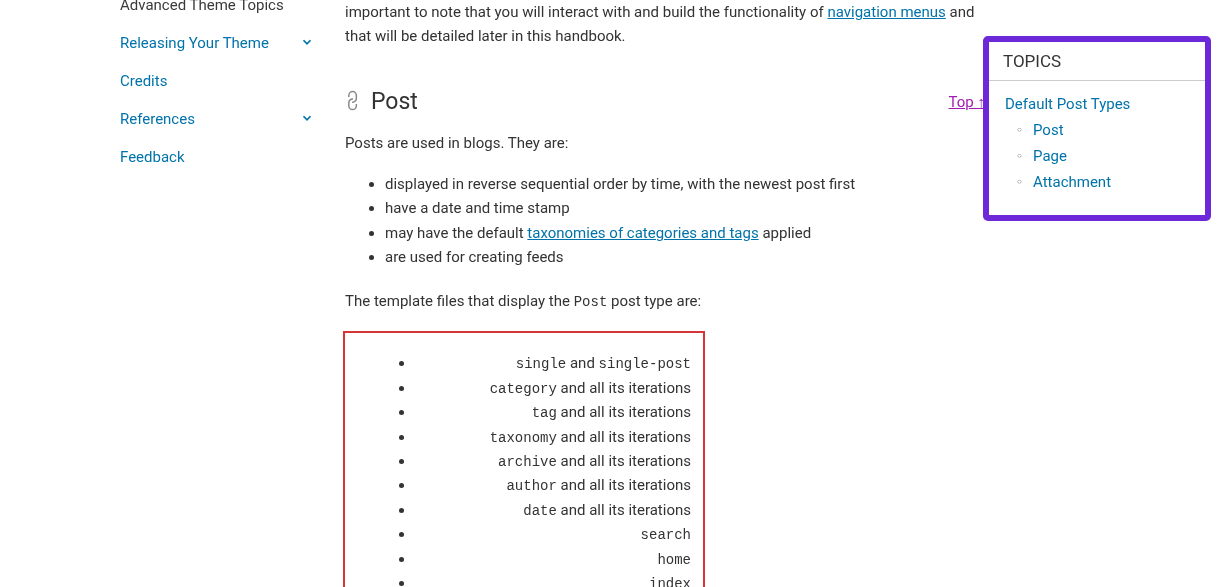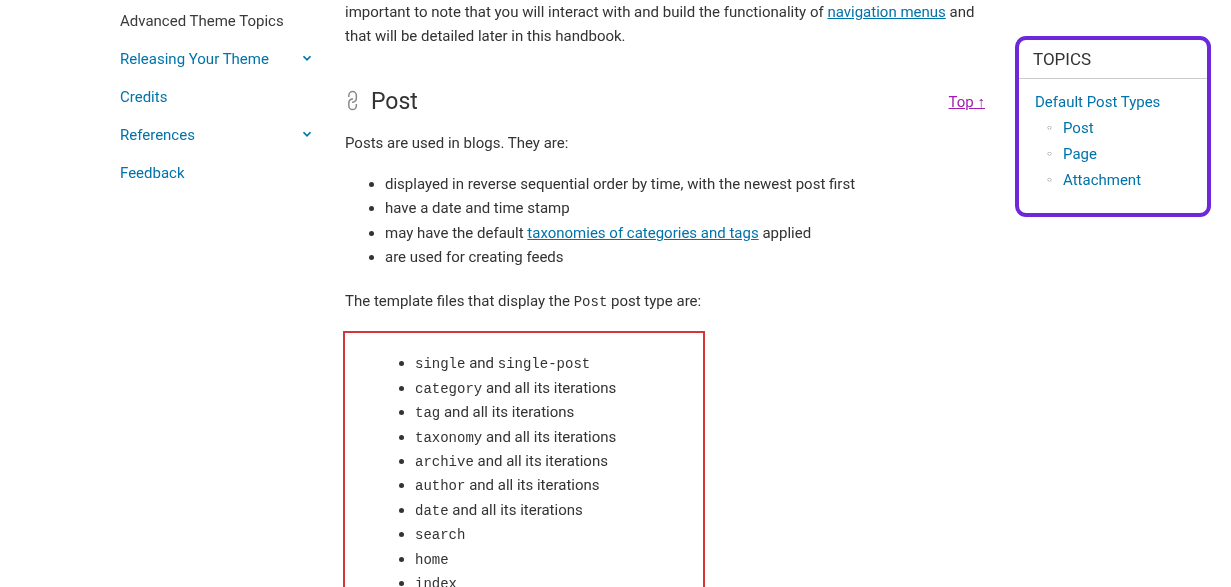--- a/index.html
+++ b/index.html
@@ -11,21 +11,21 @@
       width: 1231px;
       height: 587px;
       overflow: hidden;
       position: relative;
     }
     .sidebar {
       position: absolute;
       left: 98px;
       top: 0;
       width: 238px;
-      padding-top: 16px;
+      padding-top: 0;
     }
     .sidebar-item {
       padding: 10px 22px;
       color: #0073aa;
       cursor: pointer;
       display: flex;
       justify-content: space-between;
       align-items: center;
       font-size: 15px;
     }
@@ -105,28 +105,29 @@
       margin-left: -2px;
       width: 362px;
     }
     .red-box ul {
       list-style: disc;
       padding-left: 58px;
     }
     .red-box li {
       line-height: 1.6;
       font-size: 15px;
+      text-align: right;
     }
     .topics-panel {
       position: absolute;
       right: 20px;
       top: 36px;
-      width: 196px;
-      border: 4px solid #6d28d9;
-      border-radius: 11px;
+      width: 228px;
+      border: 6px solid #6d28d9;
+      border-radius: 5px;
       background: #fff;
     }
     .topics-header {
       padding: 9px 14px;
       border-bottom: 1px solid #ccc;
       font-size: 17px;
       color: #333;
     }
     .topics-list {
       list-style: none;

